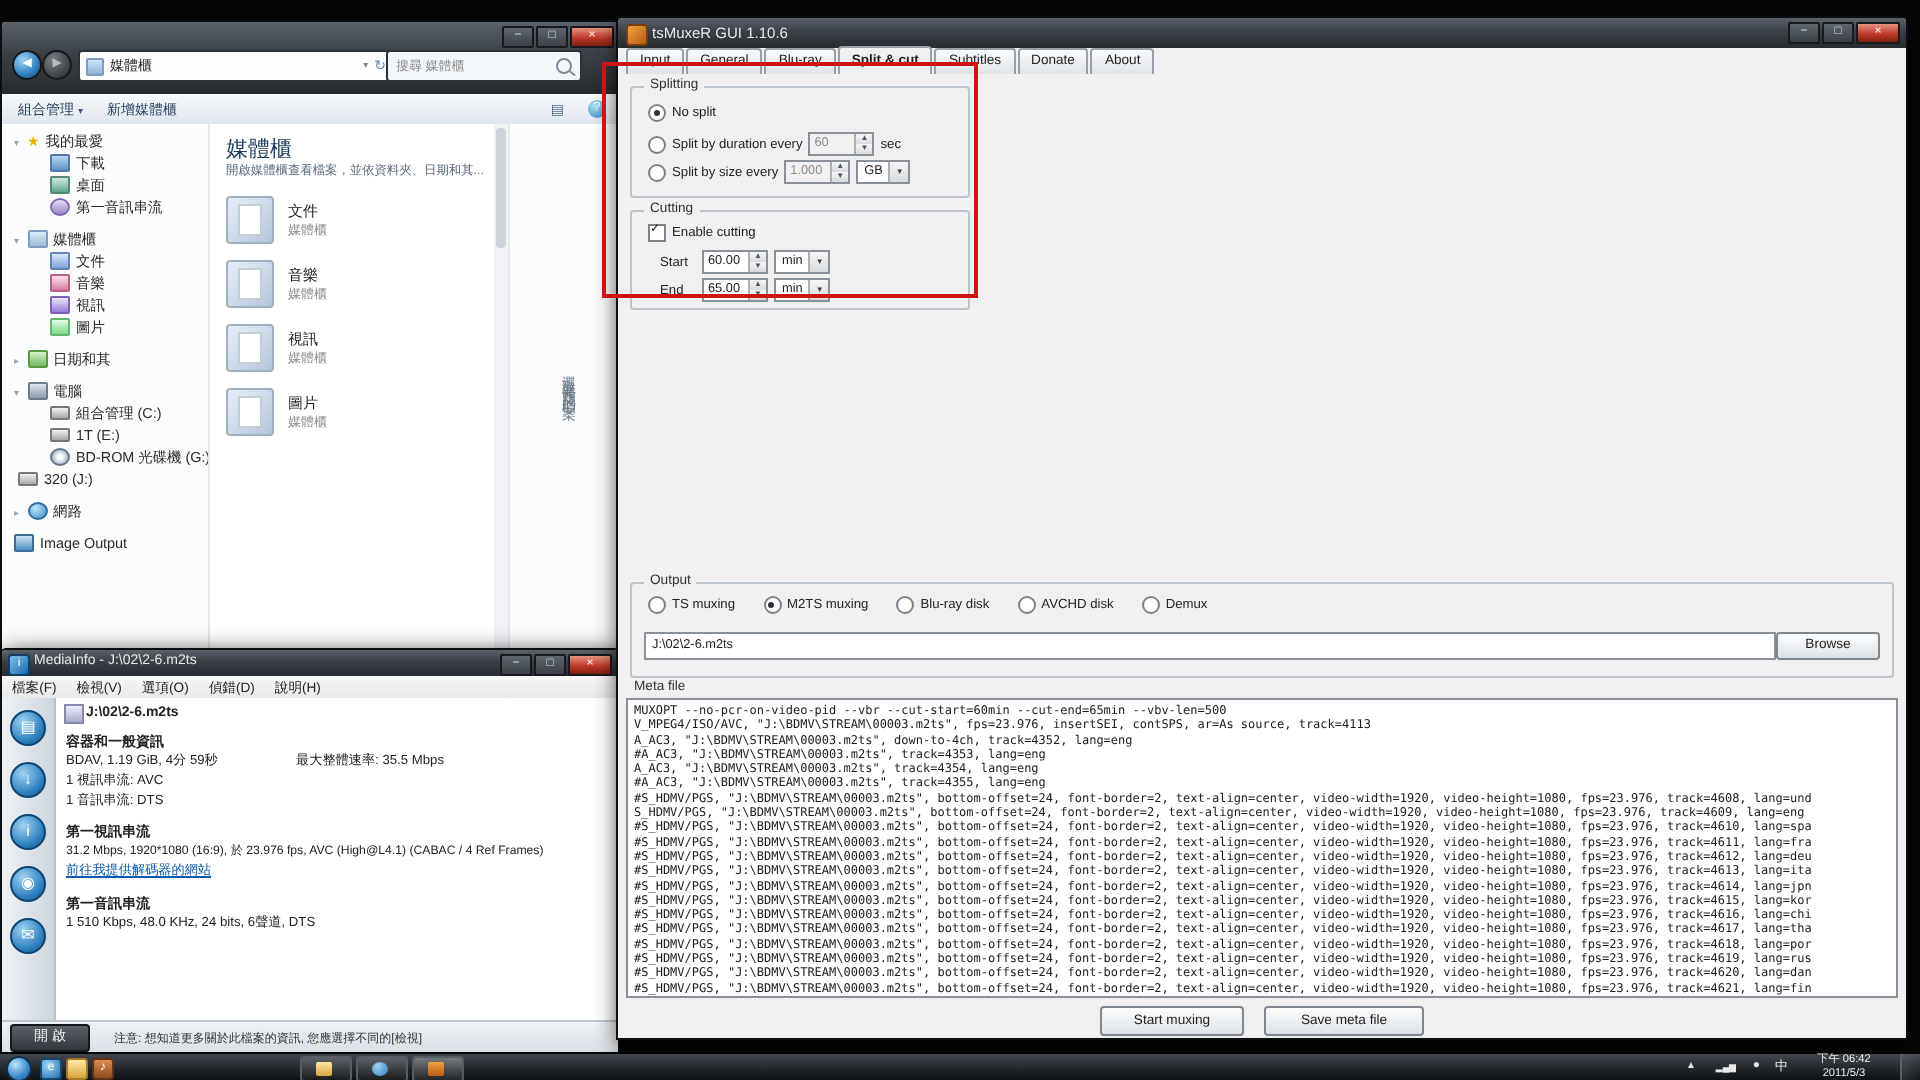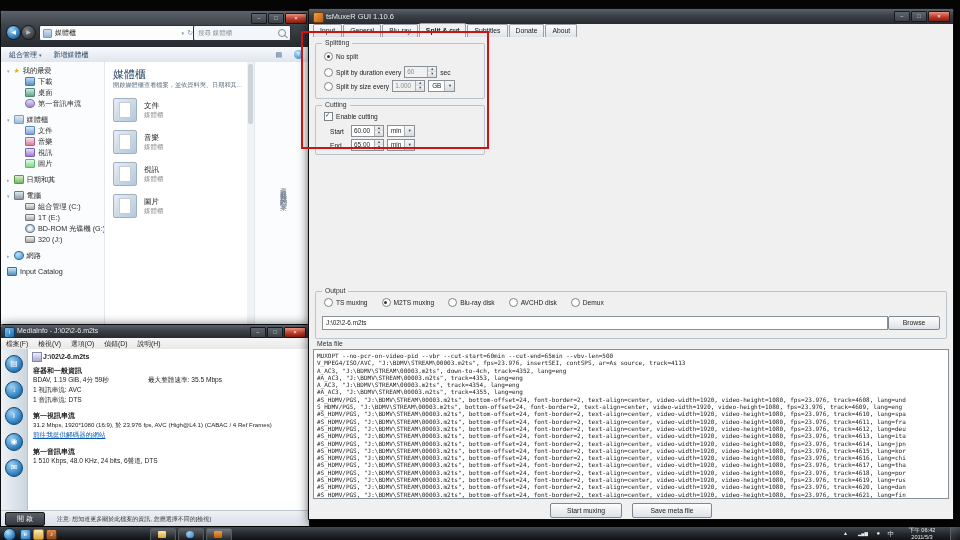--- a/index.html
+++ b/index.html
@@ -204,34 +204,34 @@
           <span>組合管理 (C:)</span>
         </div>
         <div class="nav-row" style="padding-left:24px">
           <span class="ni" style="height:5px;background:linear-gradient(#f2f2f2,#a8a8a8);border:1px solid #777"></span>
           <span>1T (E:)</span>
         </div>
         <div class="nav-row" style="padding-left:24px">
           <span class="ni" style="border-radius:50%;background:radial-gradient(circle,#fff 20%,#bcd 60%,#89a);border:1px solid #678"></span>
           <span>BD-ROM 光碟機 (G:) T</span>
         </div>
-        <div class="nav-row" style="padding-left:24px">
+        <div class="nav-row" style="padding-left:8px">
           <span class="ni" style="height:5px;background:linear-gradient(#f2f2f2,#a8a8a8);border:1px solid #777"></span>
           <span>320 (J:)</span>
         </div>
         <div class="spacer"></div>
         <div class="nav-row" style="padding-left:6px">
           <span class="exp"></span>
           <span class="ni" style="border-radius:50%;background:radial-gradient(circle at 35% 30%,#bfe3f7,#3f8fd0);border:1px solid #2d6da0"></span>
           <span>網路</span>
         </div>
         <div class="spacer"></div>
         <div class="nav-row" style="padding-left:6px">
           <span class="ni" style="background:linear-gradient(#cfe6f7,#4f8fc0);border:1px solid #3d6d98"></span>
-          <span>Input Catalog</span>
+          <span>Image Output</span>
         </div>
       </div>
 
       <div class="mainpane">
         <div class="abs" style="left:8px;top:5px;font-size:11px;color:#1d3e5e">媒體櫃</div>
         <div class="abs" style="left:8px;top:19px;font-size:6.2px;color:#5a6b7d;white-space:nowrap">開啟媒體櫃查看檔案，並依資料夾、日期和其...</div>
         <div class="abs" style="left:0;top:36px;right:0">
           <div class="lib-item">
             <span class="lib-icon"></span>
             <span>

